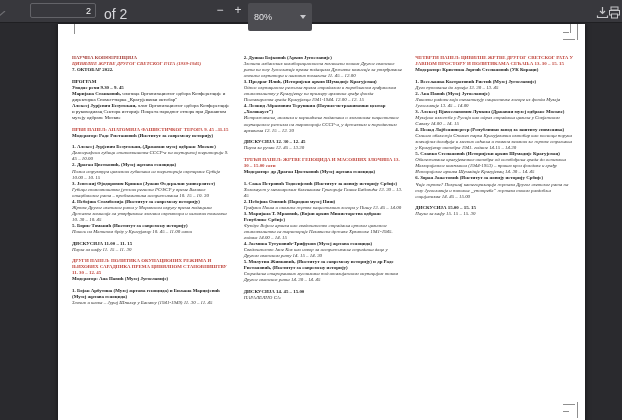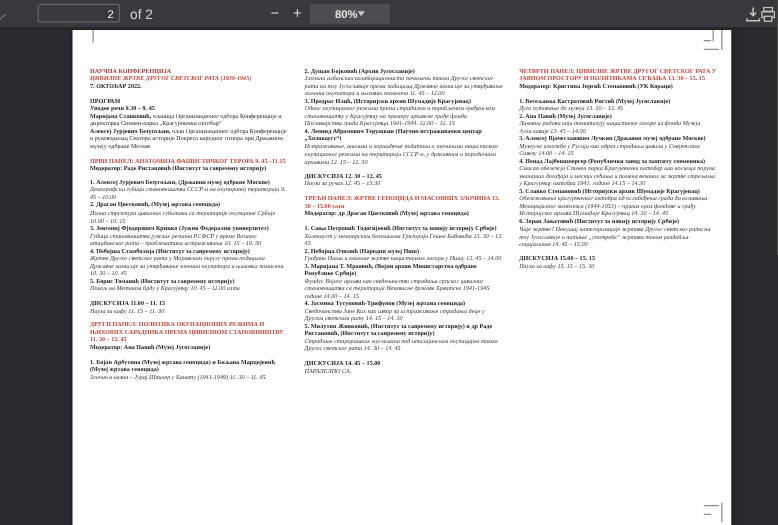--- a/index.html
+++ b/index.html
@@ -8,28 +8,28 @@
   
   #toolbar{position:absolute;left:0;top:0;width:622px;height:23px;
            background:var(--toolbar-bg,#38383d);border-bottom:1px solid #1f1f22;
            box-sizing:border-box;z-index:5;}
   .tb-left-icon{position:absolute;left:-2px;top:11px;width:9px;height:7px;opacity:.55;}
   .tb-left-icon svg{display:block;}
   #page-input{position:absolute;left:30px;top:3px;width:66px;height:15px;
               background:#38383d;border:1px solid #636368;border-radius:2px;
               color:#f9f9fa;font-size:9px;text-align:right;padding:0 4px;
               box-sizing:border-box;font-family:"Liberation Sans",sans-serif;}
-  #page-count{position:absolute;left:104px;top:6px;color:#d7d7db;font-size:11px;}
+  #page-count{position:absolute;left:104px;top:6px;color:#d7d7db;font-size:14px;}
   .zoom-btn{position:absolute;top:1px;width:16px;height:19px;background:none;border:none;
             color:#d7d7db;font-size:12px;line-height:19px;text-align:center;padding:0;cursor:pointer;}
   #zoom-out{left:212px;}
   #zoom-in{left:230px;}
-  #zoom-select{position:absolute;left:248px;top:3px;width:64px;height:16px;
+  #zoom-select{position:absolute;left:248px;top:3px;width:64px;height:28px;
                background:#4c4c51;border-radius:2px;display:flex;align-items:center;
-               justify-content:center;padding:0 6px;box-sizing:border-box;cursor:pointer;font-weight:bold;}
+               justify-content:space-between;padding:0 6px;box-sizing:border-box;cursor:pointer;}
   #zoom-select .zv{color:#e4e4e7;font-size:9px;}
   .chev{width:0;height:0;border-left:3px solid transparent;border-right:3px solid transparent;
         border-top:4px solid #c8c8cc;}
   .tb-right-icon{position:absolute;top:5px;width:13px;height:13px;cursor:pointer;}
   #dl-icon{left:596px;}
   #pr-icon{right:1px;}
   
   #doc-area{position:absolute;left:0;top:23px;width:622px;height:397px;overflow:hidden;}
   #pdf-page{position:absolute;left:58px;top:1px;width:527px;height:400px;background:#fff;
             box-shadow:0 0 5px rgba(0,0,0,.55);}

